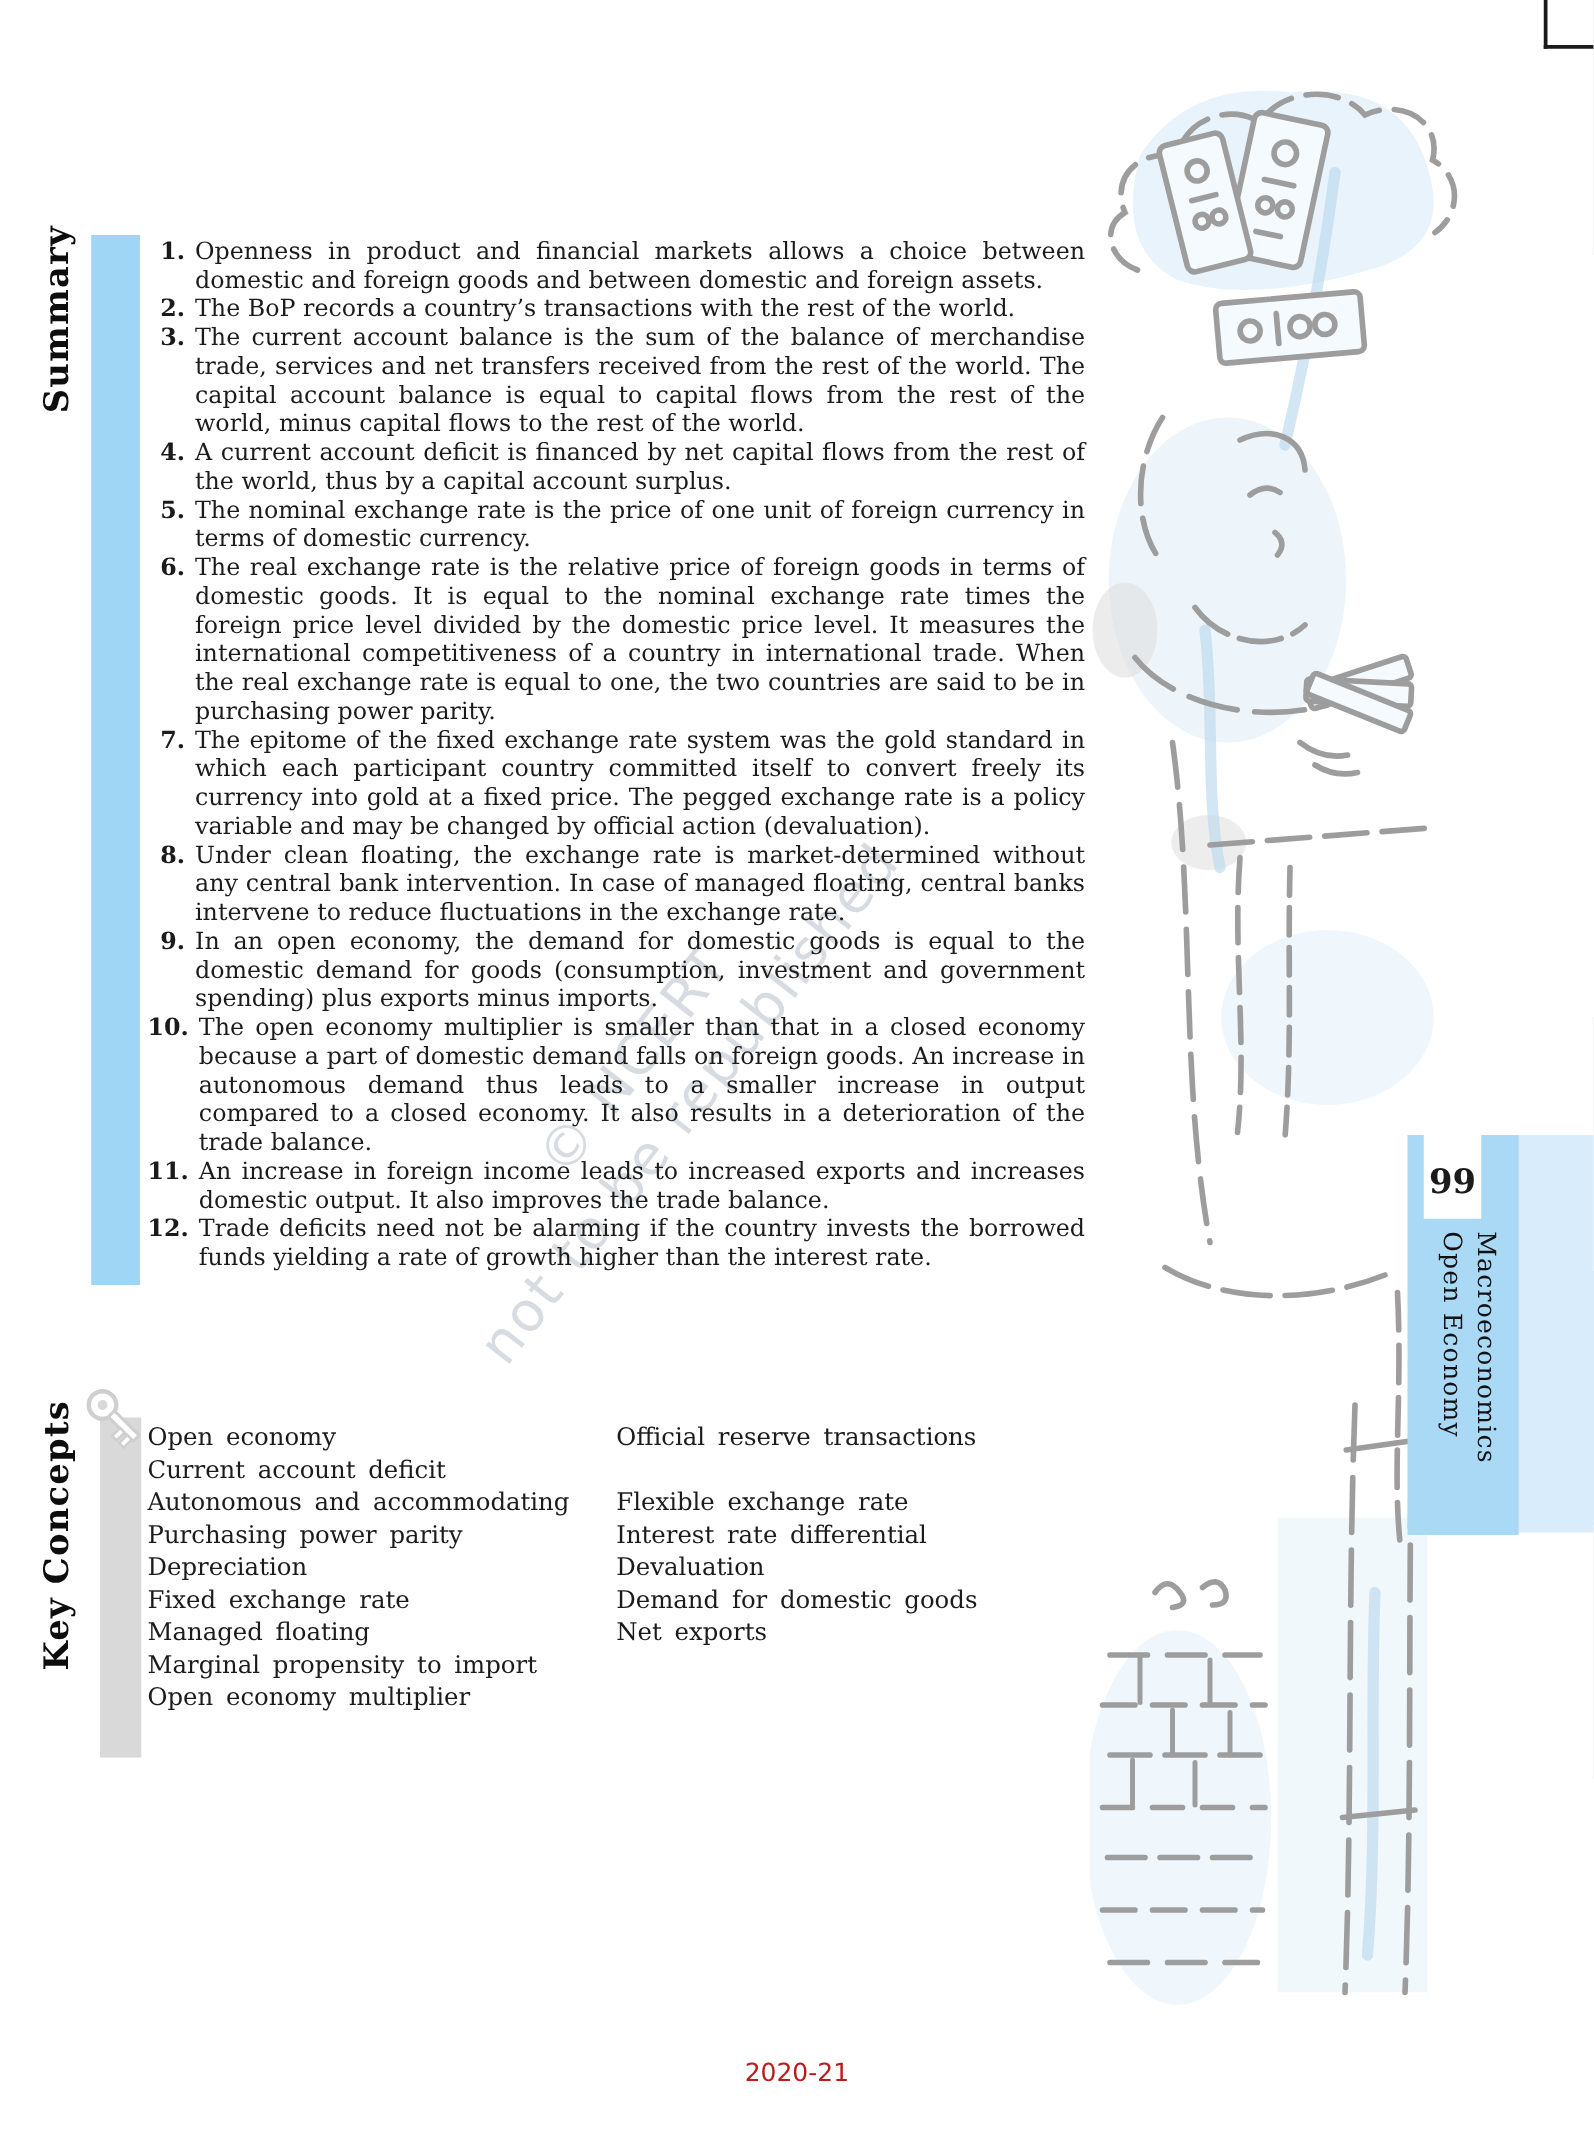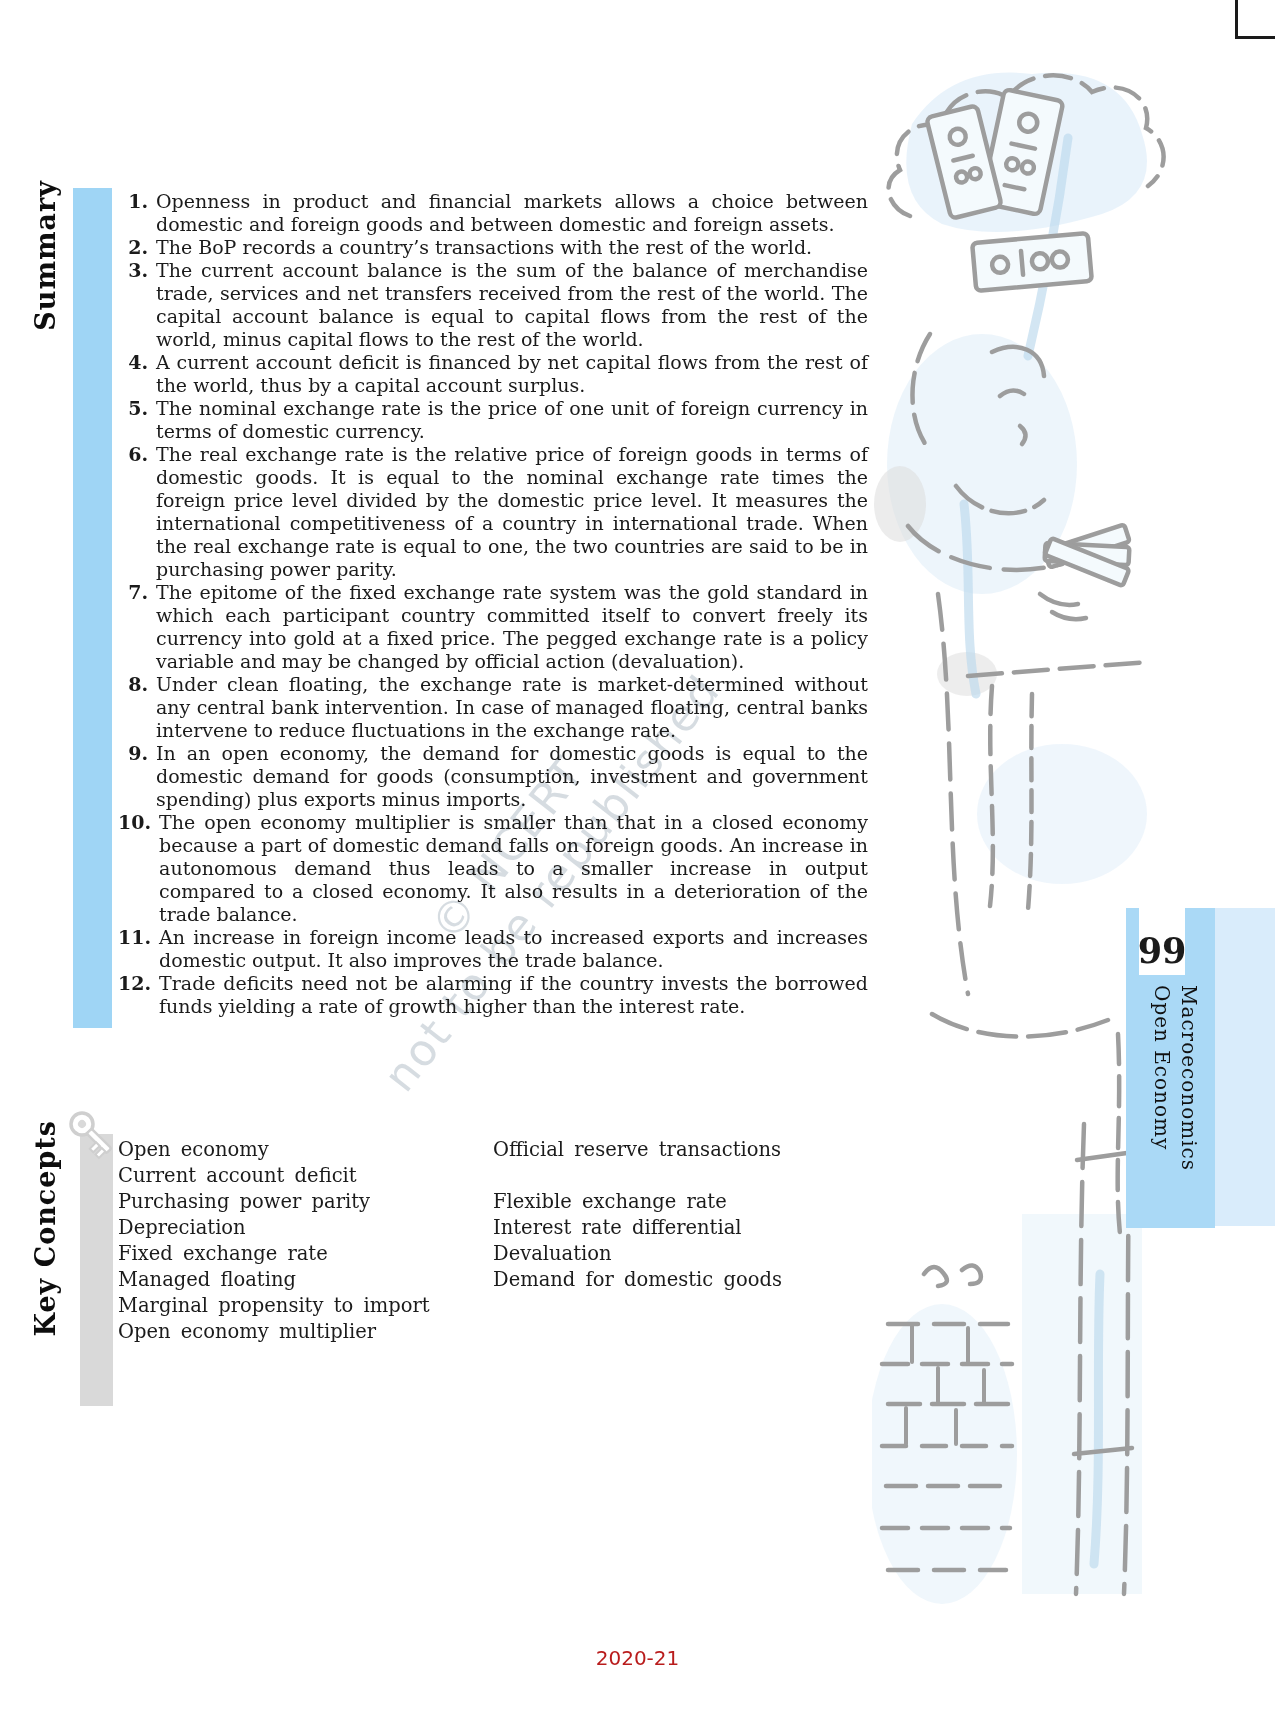--- a/index.html
+++ b/index.html
@@ -37,21 +37,21 @@
   .kc-left { left:118px; width:372px; }
   .kc-right { left:493px; width:390px; }
   .kc-line { height:26px; white-space:nowrap; }
 
   
   .sidebar-blue  { position:absolute; left:1126px; top:908px; width:89px; height:320px; z-index:2; }
   .sidebar-light { position:absolute; left:1215px; top:908px; width:60px; height:318px; z-index:1; }
   .page-num-box {
     position:absolute; left:1139px; top:904px; width:46px; height:71px; background:#ffffff;
     display:flex; align-items:flex-end; justify-content:center;
-    font-weight:bold; font-size:35px; padding-bottom:4px; box-sizing:border-box; z-index:3;
+    font-weight:bold; font-size:27px; padding-bottom:14px; box-sizing:border-box; z-index:3;
   }
   .chapter-label {
     position:absolute; left:1148px; top:985px; height:215px; writing-mode:vertical-lr;
     font-size:20px; line-height:27px; letter-spacing:1px; color:#111; z-index:3;
   }
   .chapter-label span { display:block; }
 
   
   .watermark {
     position:absolute; left:250px; top:810px; width:560px; text-align:center;
@@ -226,34 +226,36 @@
       <circle cx="26" cy="20" r="4" fill="#d9d9d9"></circle>
       <rect x="22.5" y="30" width="7" height="28" rx="2" fill="#ffffff" stroke="#cfcfcf" stroke-width="2.5"></rect>
       <rect x="14" y="43" width="9" height="5" fill="#ffffff" stroke="#cfcfcf" stroke-width="2"></rect>
       <rect x="14" y="51" width="9" height="5" fill="#ffffff" stroke="#cfcfcf" stroke-width="2"></rect>
     </g>
   </svg>
 
   <div class="kc-col kc-left">
     <div class="kc-line">Open economy</div>
     <div class="kc-line">Current account deficit</div>
+    <div class="kc-line">Autonomous and accommodating</div>
     <div class="kc-line">Purchasing power parity</div>
     <div class="kc-line">Depreciation</div>
     <div class="kc-line">Fixed exchange rate</div>
     <div class="kc-line">Managed floating</div>
     <div class="kc-line">Marginal propensity to import</div>
     <div class="kc-line">Open economy multiplier</div>
   </div>
   <div class="kc-col kc-right">
     <div class="kc-line">Official reserve transactions</div>
     <div class="kc-line"></div>
     <div class="kc-line">Flexible exchange rate</div>
     <div class="kc-line">Interest rate differential</div>
     <div class="kc-line">Devaluation</div>
     <div class="kc-line">Demand for domestic goods</div>
+    <div class="kc-line">Net exports</div>
     <div class="kc-line"></div>
   </div>
 
   <div class="sidebar-light" style="background: rgb(217, 236, 251);"></div>
   <div class="sidebar-blue" style="background: rgb(170, 217, 246);"></div>
   <div class="page-num-box">
     <span>99</span>
   </div>
   <div class="chapter-label">
     <span>Open Economy</span>

